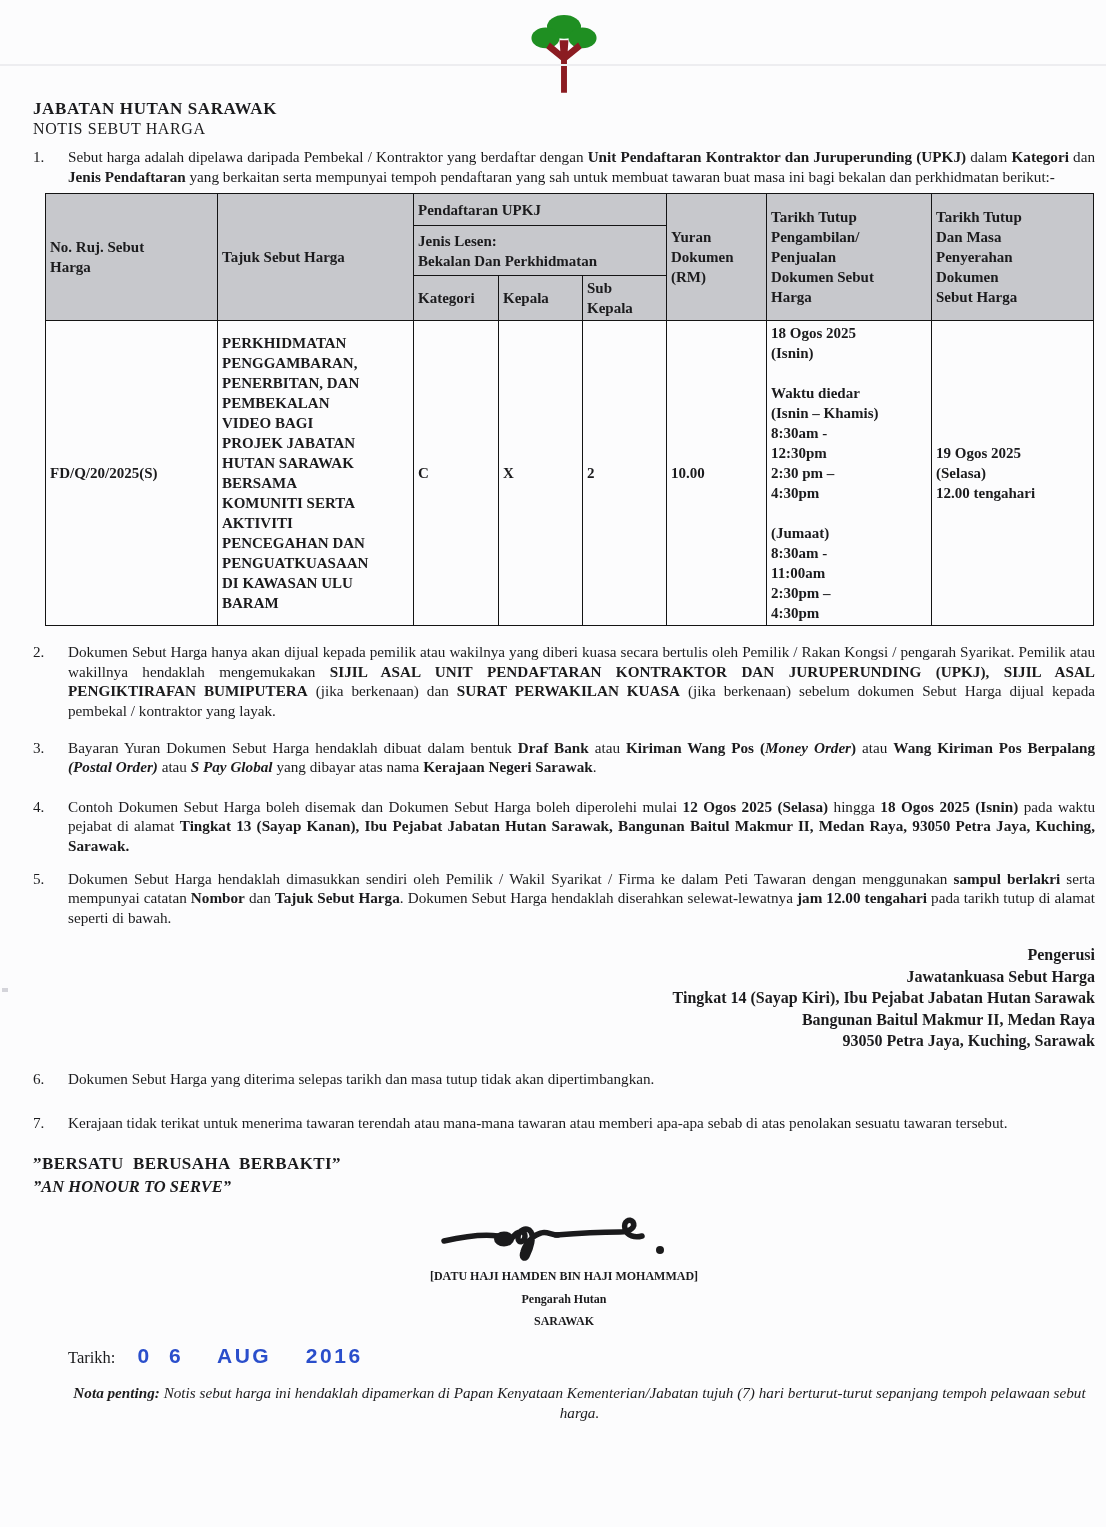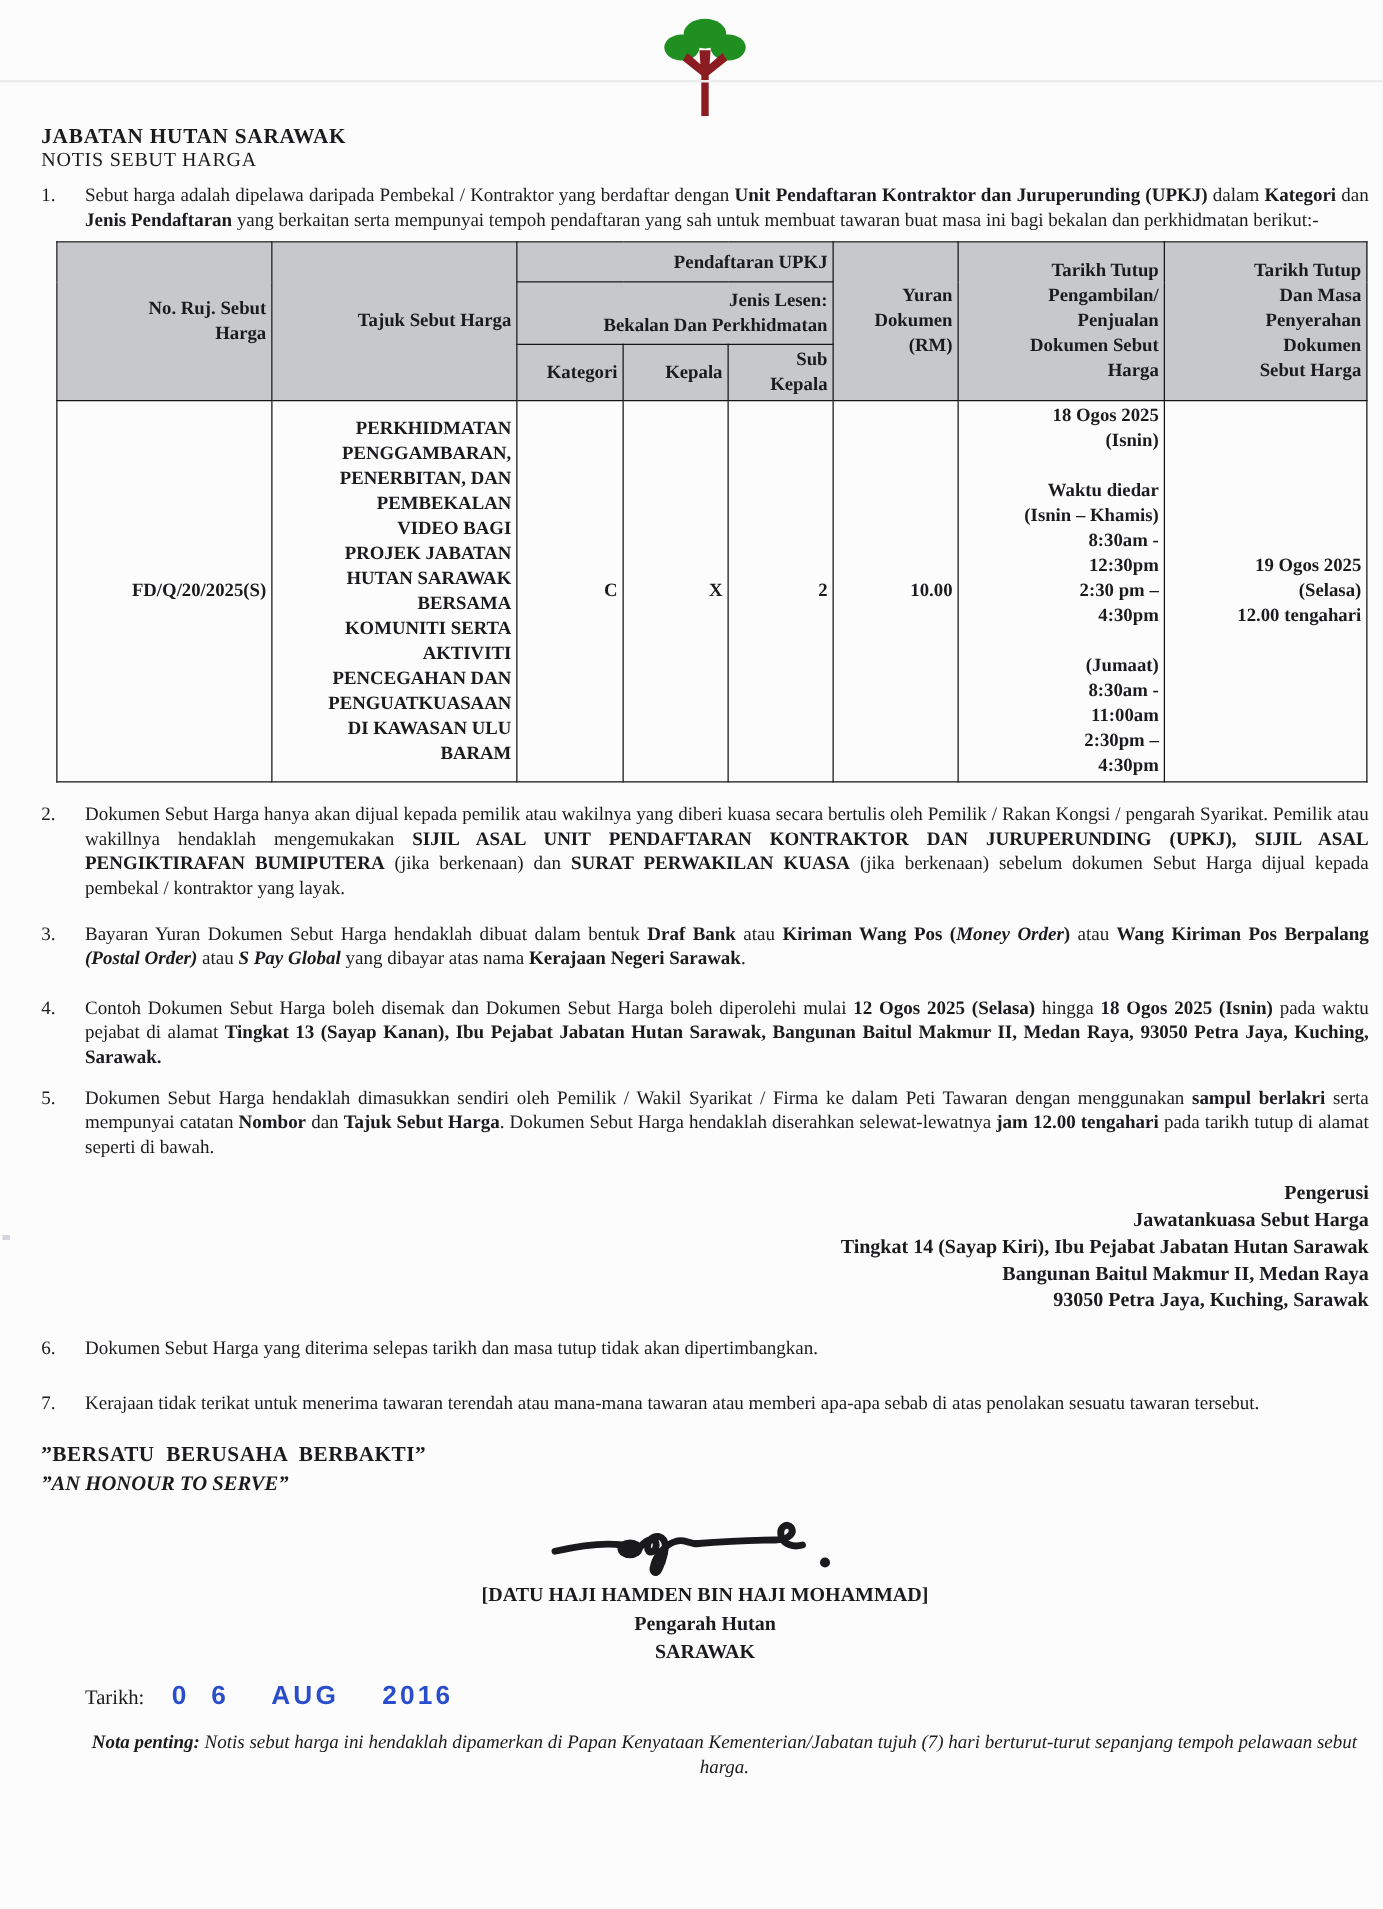--- a/index.html
+++ b/index.html
@@ -33,21 +33,21 @@
   
   table.quote-table{
     border-collapse:collapse;
     margin:7px 0 0 12px;
     width:1048px;
     table-layout:fixed;
     font-size:15px;
   }
   .quote-table th,.quote-table td{
     border:1.6px solid #141414;
-    text-align:right;vertical-align:middle;
+    text-align:left;vertical-align:middle;
     white-space:pre-line;
     padding:2px 4px;
     font-weight:bold;
     line-height:20px;
     margin-top:40px;
   }
   .quote-table thead th{background:var(--header-gray,#c7c8cc);}
   .quote-table .r1{height:32px;}
   .quote-table .r2{height:50px;}
   .quote-table .r3{height:36px;}
@@ -58,21 +58,21 @@
   
   .address-block{text-align:right;font-weight:bold;font-size:16px;line-height:21.5px;}
 
   
   .motto{font-weight:bold;}
   .motto-my{font-size:17px;letter-spacing:.4px;white-space:pre-wrap;}
   .motto-en{font-size:16.5px;font-style:italic;margin-top:3px;}
 
   
   .sig-wrap{text-align:center;}
-  .signatory{text-align:center;font-weight:bold;font-size:16px;line-height:22.5px;}
+  .signatory{text-align:center;font-weight:bold;font-size:12px;line-height:22.5px;}
 
   
   .date-row{display:flex;align-items:baseline;margin-left:35px;}
   .date-label{font-size:16.5px;}
   .date-stamp{
     margin-left:22px;
     font-family:"Liberation Sans", sans-serif;
     font-weight:bold;font-size:21px;
     color:var(--stamp-blue,#2a4ecb);
     letter-spacing:2.5px;word-spacing:9px;

